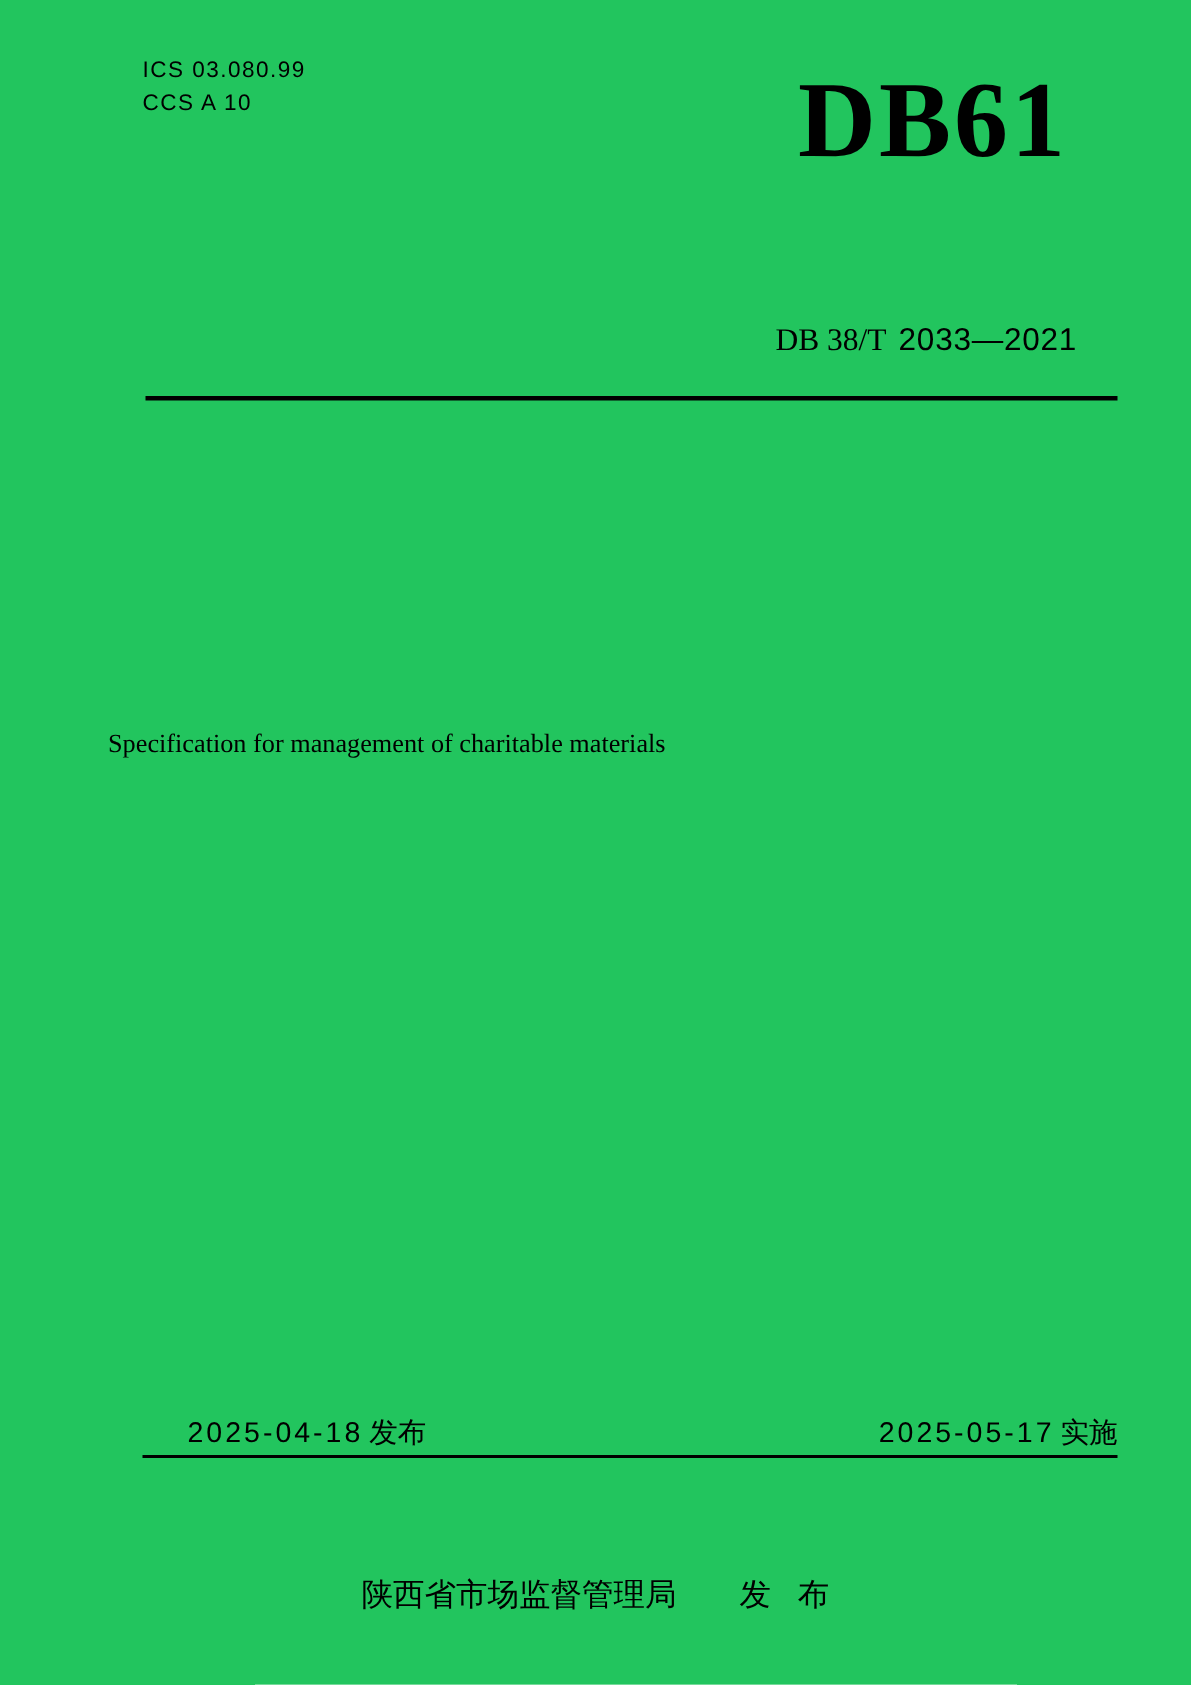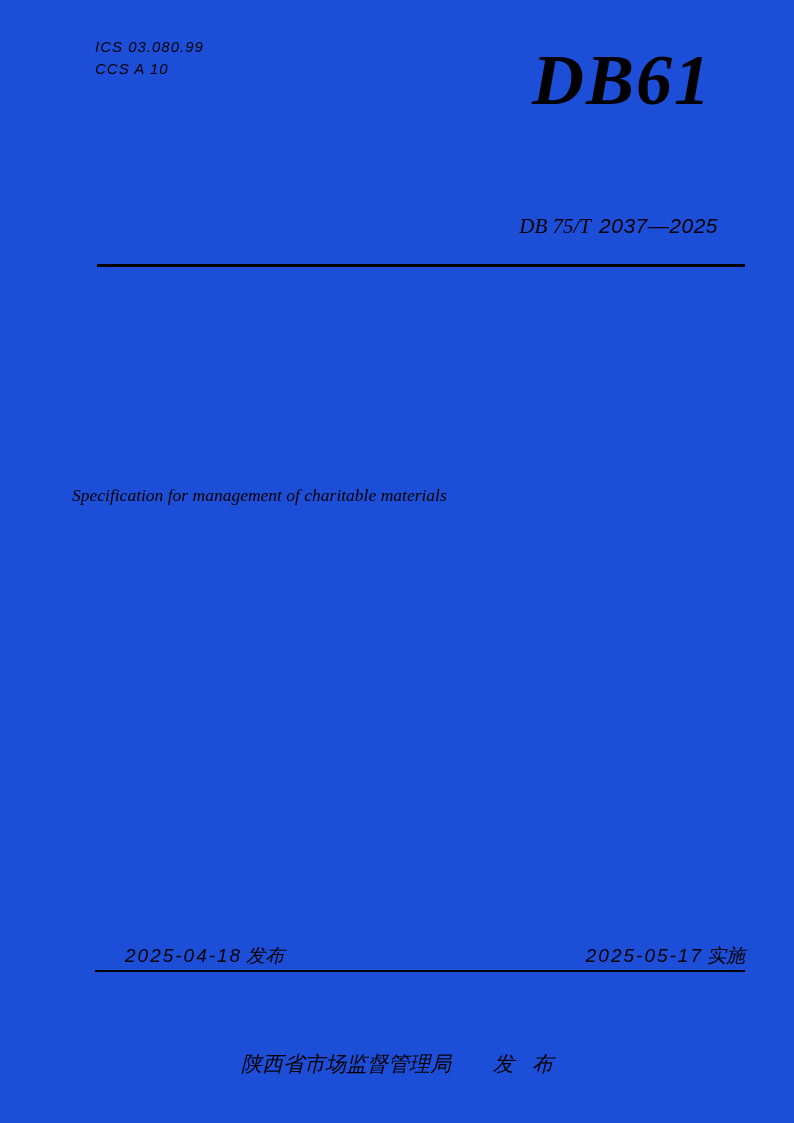--- a/index.html
+++ b/index.html
@@ -8,22 +8,21 @@
     width: 794px;
     height: 1123px;
     position: relative;
     font-family: "Liberation Sans", "DejaVu Sans", sans-serif;
     color: #000000;
     overflow: hidden;
   }
   .page {
     position: absolute;
     inset: 0;
-    background: #1d4ed8;
-    font-style: italic;
+    background: #22c55e;
   }
   .ics-line {
     position: absolute;
     left: 95px;
     top: 38px;
     font-size: 15px;
     letter-spacing: 1px;
     font-weight: 500;
     white-space: nowrap;
   }
@@ -145,21 +144,21 @@
 
 <div class="page">
 
   <div class="ics-line">ICS 03.080.99</div>
   <div class="ccs-line">CCS A 10</div>
 
   <div class="db-logo">DB61</div>
 
 
   <div class="standard-code">
-    <span class="code-prefix">DB 75/T</span><span class="code-number">2037—2025</span>
+    <span class="code-prefix">DB 38/T</span><span class="code-number">2033—2021</span>
   </div>
 
   <div class="rule-top"></div>
 
 
   <div class="doc-title-en">Specification for management of charitable materials</div>
 
   <div class="dates-row">
     <div class="date-text">
       <span class="date-num">2025-04-18</span><span>发布</span>

